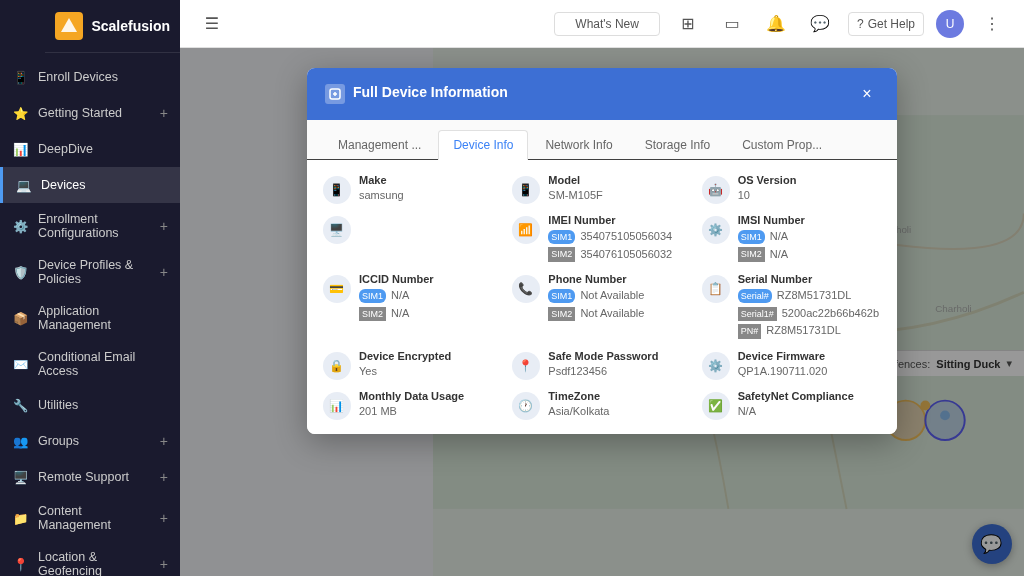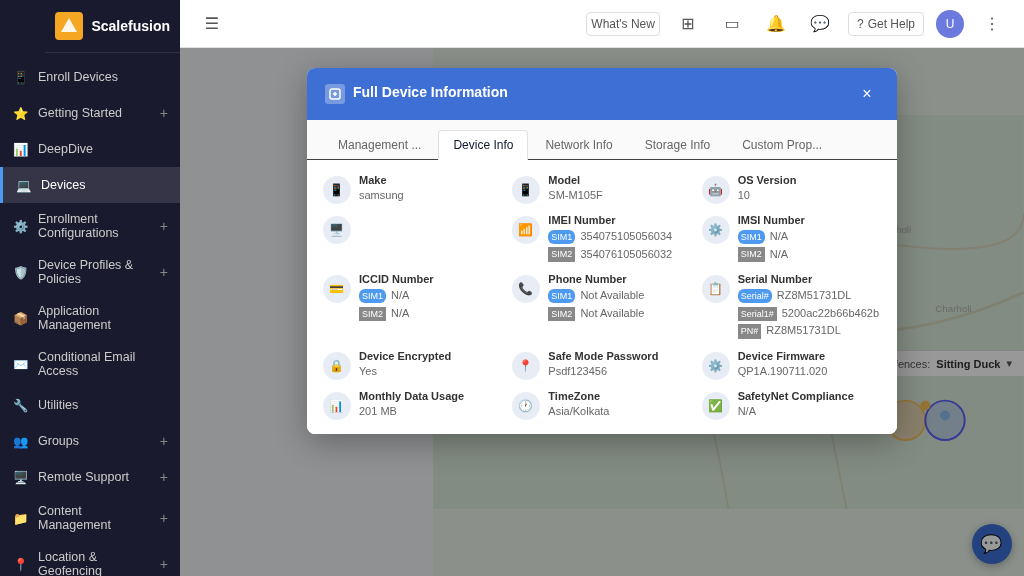--- a/index.html
+++ b/index.html
@@ -65,21 +65,21 @@
       flex-shrink: 0;
     }
     .topbar-spacer { flex: 1; }
     .topbar-item {
       width: 32px; height: 32px;
       display: flex; align-items: center; justify-content: center;
       color: #555; cursor: pointer; border-radius: 4px;
       font-size: 16px;
     }
     .topbar-whats-new {
-      font-size: 12px; color: #555; cursor: pointer; padding: 4px 4px;
+      font-size: 12px; color: #555; cursor: pointer; padding: 4px 20px;
       border: 1px solid #ddd; border-radius: 4px;
     }
     .topbar-get-help {
       display: flex; align-items: center; gap: 4px;
       font-size: 12px; color: #555; cursor: pointer;
       padding: 4px 8px; border: 1px solid #ddd; border-radius: 4px;
     }
     .topbar-avatar {
       width: 28px; height: 28px; border-radius: 50%;
       background: #6c7ae0; display: flex; align-items: center; justify-content: center;
@@ -165,21 +165,21 @@
       padding: 7px 14px;
       font-size: 12px;
       cursor: pointer;
       color: #666;
       border-radius: 4px 4px 0 0;
       border: 1px solid transparent;
       border-bottom: none;
     }
     .tab-item.active {
       background: #fff;
-      color: #0f172a;
+      color: #3b82f6;
       border-color: #e0e0e0;
       font-weight: 500;
       margin-bottom: -1px;
       border-bottom: 1px solid #fff;
     }
 
     
     .modal-body {
       padding: 14px 16px;
       background: #fff;

